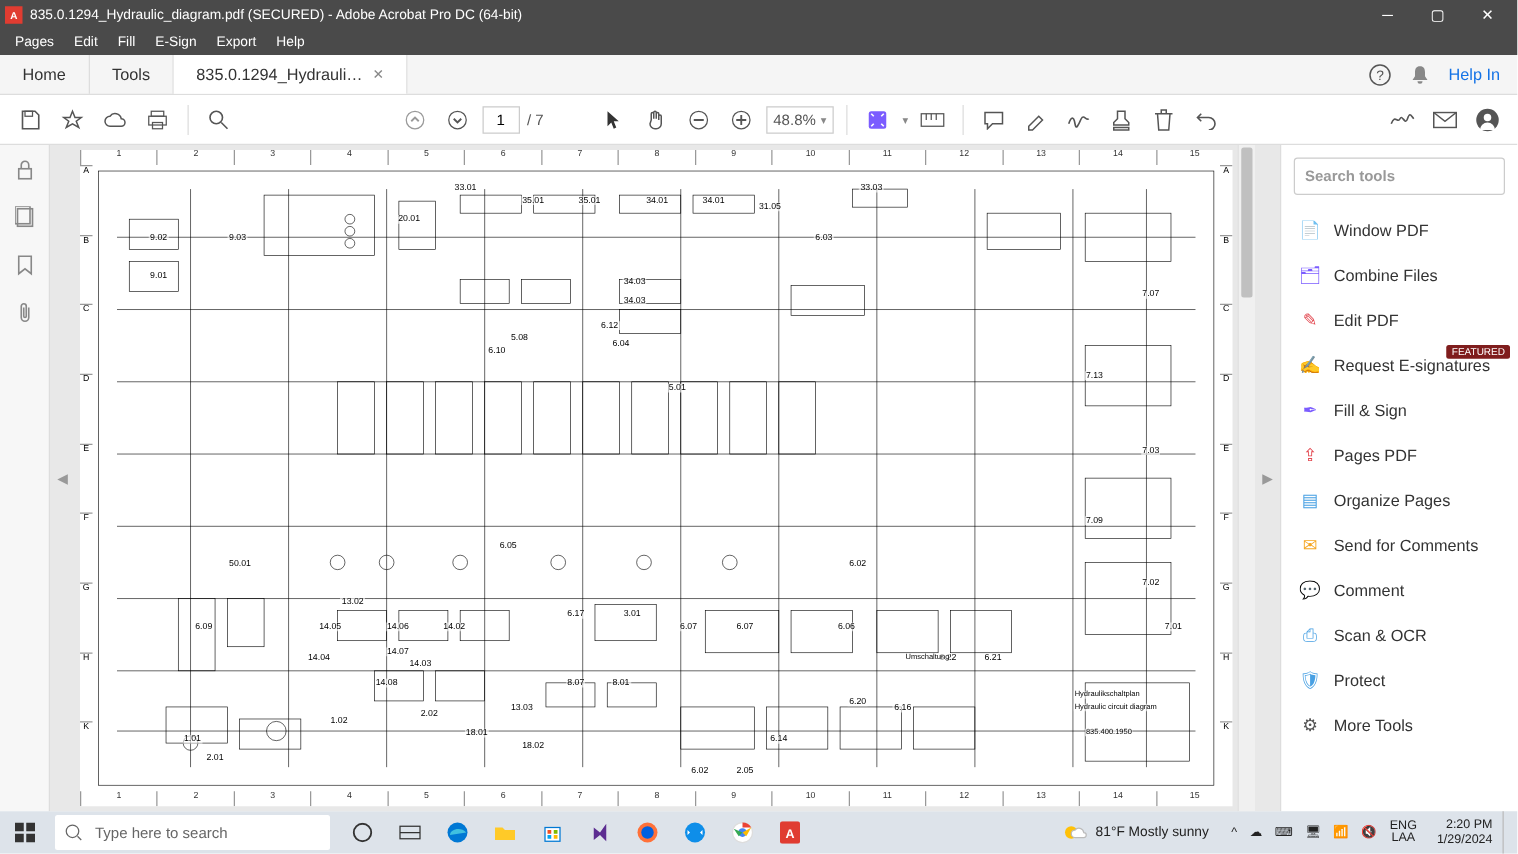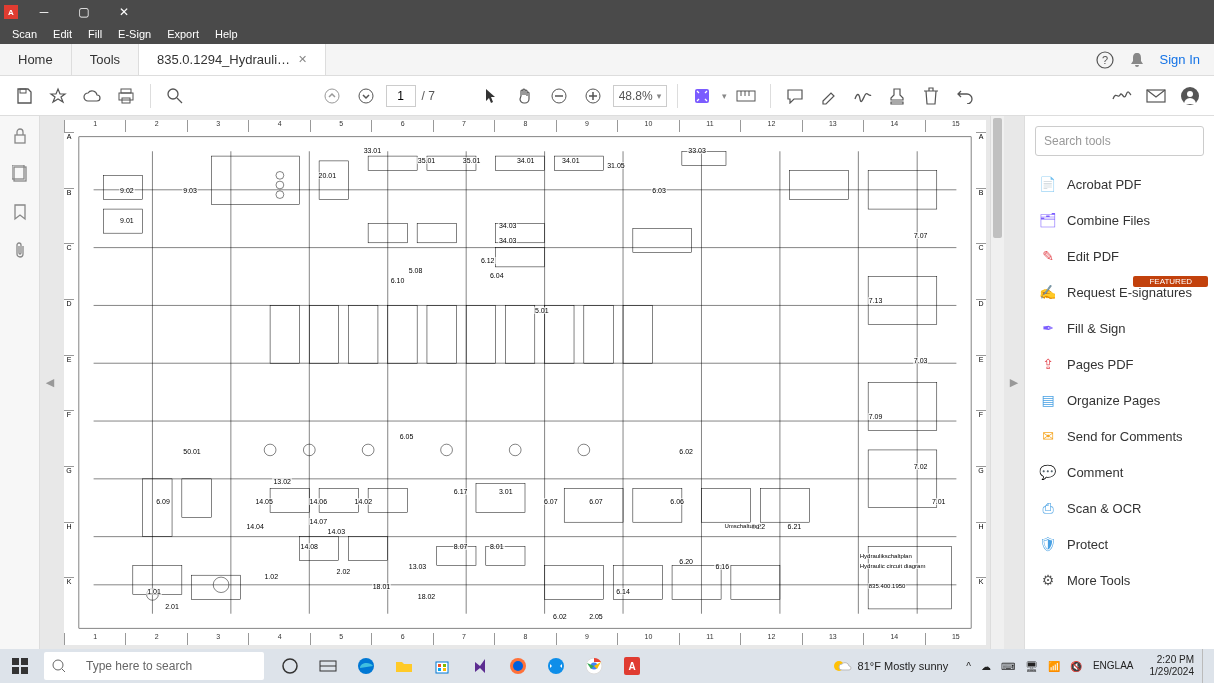--- a/index.html
+++ b/index.html
@@ -50,50 +50,51 @@
 .docpage .ruler-left span { flex:1; border-top:1px solid #999; text-align:center; }
 .docpage .ruler-right { position:absolute; top:12px; bottom:12px; right:0; width:10px; display:flex; flex-direction:column; font-size:7px; }
 .docpage .ruler-right span { flex:1; border-top:1px solid #999; text-align:center; }
 .docpage .diagram { position:absolute; top:12px; left:10px; right:10px; bottom:12px; }
 .diagram svg { width:100%; height:100%; }
 .diagram .lbl { position:absolute; font-size:7px; color:#000; background:rgba(255,255,255,0.6); padding:0 1px; }
 .scrollv { width:14px; background:#f0f0f0; border-left:1px solid #ddd; position:relative; }
 .scrollv .thumb { position:absolute; top:2px; left:2px; right:2px; height:120px; background:#c0c0c0; border-radius:2px; }
 
 .rightpanel { width:190px; background:#fff; border-left:1px solid #ddd; display:flex; flex-direction:column; }
-.rightpanel .search { margin:10px; border:1px solid #ccc; border-radius:3px; height:30px; display:flex; align-items:center; padding:0 8px; color:#999; font-size:12px; }
+.rightpanel .search { margin:10px; border:1px solid #ccc; border-radius:3px; height:30px; display:flex; align-items:center; padding:0 8px; color:#999; font-size:12px;font-weight:bold; }
 .rightpanel .tool { padding:9px 14px; display:flex; align-items:center; gap:10px; font-size:13px; color:#333; cursor:pointer; position:relative; }
 .rightpanel .tool .ticon { width:18px; height:18px; display:flex; align-items:center; justify-content:center; font-size:14px; }
-.rightpanel .tool .badge { position:absolute; right:6px; top:2px; background:#c2410c; color:#fff; font-size:8px; padding:1px 16px; border-radius:2px; }
+.rightpanel .tool .badge { position:absolute; right:6px; top:2px; background:#7f1d1d; color:#fff; font-size:8px; padding:1px 4px; border-radius:2px; }
 
 
 .taskbar { height:34px; background:#dde3ea; display:flex; align-items:center; font-size:11px; color:#222; }
 .taskbar .start { width:40px; height:34px; display:flex; align-items:center; justify-content:center; cursor:pointer; }
-.taskbar .searchbar { width:220px; height:28px; background:#fff; border-radius:2px; margin-left:4px; display:flex; align-items:center; padding:4px 8px; gap:20px; color:#666; font-size:12px; }
+.taskbar .searchbar { width:220px; height:28px; background:#fff; border-radius:2px; margin-left:4px; display:flex; align-items:center; padding:4px 8px; gap:10px; color:#666; font-size:12px; }
 .taskbar .tbapps { display:flex; margin-left:8px; gap:2px; }
 .taskbar .tbapp { width:36px; height:34px; display:flex; align-items:center; justify-content:center; cursor:pointer; }
 .taskbar .tbspacer { flex:1; }
 .taskbar .weather { display:flex; align-items:center; gap:6px; padding:0 10px; }
 .taskbar .tray { display:flex; align-items:center; gap:10px; padding:0 8px; font-size:10px; }
 .taskbar .clock { display:flex; flex-direction:column; align-items:flex-end; padding:0 8px; font-size:10px; line-height:12px; }
 
 svg { display:block; }
 </style>
 </head>
 <body>
 
 <div class="titlebar">
   <div class="pdf-icon">A</div>
+  <div class="title">835.0.1294_Hydraulic_diagram.pdf (SECURED) - Adobe Acrobat Pro DC (64-bit)</div>
   <div class="winbtn">─</div>
   <div class="winbtn">▢</div>
   <div class="winbtn close">✕</div>
 </div>
 
 <div class="menubar">
-  <div class="menuitem">Scan</div>
+  <div class="menuitem">Pages</div>
   <div class="menuitem">Edit</div>
   <div class="menuitem">Fill</div>
   <div class="menuitem">E-Sign</div>
   <div class="menuitem">Export</div>
   <div class="menuitem">Help</div>
 </div>
 
 <div class="tabsrow">
   <div class="tab">
       <span>Home</span>
@@ -111,21 +112,21 @@
       <svg width="18" height="18" viewBox="0 0 18 18">
           <circle cx="9" cy="9" r="8" fill="none" stroke="#555" stroke-width="1.2"></circle>
           <text x="9" y="13" text-anchor="middle" font-size="11" fill="#555">?</text>
         </svg>
     </div>
     <div class="iconbtn">
       <svg width="16" height="16" viewBox="0 0 16 16">
           <path d="M8 1 C5 1 4 3 4 6 L4 9 L2 12 L14 12 L12 9 L12 6 C12 3 11 1 8 1 Z M6 13 A2 2 0 0 0 10 13" fill="#888"></path>
         </svg>
     </div>
-    <div class="signin">Sign In</div>
+    <div class="signin">Help In</div>
   </div>
 </div>
 
 <div class="toolbar">
   <div class="tbicon">
       <svg width="18" height="18" viewBox="0 0 18 18">
         <path d="M3 2h10l3 3v11H3z" fill="none" stroke="#555" stroke-width="1.3"></path>
         <rect x="5" y="2" width="6" height="4" fill="none" stroke="#555"></rect>
       </svg>
     </div>
@@ -511,21 +512,21 @@
     <div class="docnav">▶</div>
   </div>
 
   <div class="rightpanel">
     <div class="search">
       <span>Search tools</span>
     </div>
     <div id="toolslist">
         <div class="tool">
           <span class="ticon" style="color: rgb(227, 72, 80);">📄</span>
-          <span>Acrobat PDF</span>
+          <span>Window PDF</span>
         </div>
         <div class="tool">
           <span class="ticon" style="color: rgb(123, 92, 255);">🗂</span>
           <span>Combine Files</span>
         </div>
         <div class="tool">
           <span class="ticon" style="color: rgb(227, 72, 80);">✎</span>
           <span>Edit PDF</span>
         </div>
         <div class="tool">
@@ -658,21 +659,21 @@
       </svg>
     <span>81°F Mostly sunny</span>
   </div>
   <div class="tray">
     <span>^</span>
     <span>☁</span>
     <span>⌨</span>
     <span>🖥</span>
     <span>📶</span>
     <span>🔇</span>
-    <div style="display:flex;flex-direction:row;line-height:10px;align-items:center">
+    <div style="display:flex;flex-direction:column;line-height:10px;align-items:center">
       <span>ENG</span>
       <span>LAA</span>
     </div>
   </div>
   <div class="clock">
     <span>2:20 PM</span>
     <span>1/29/2024</span>
   </div>
   <div style="width:12px;height:34px;border-left:1px solid #bbb"></div>
 </div>

